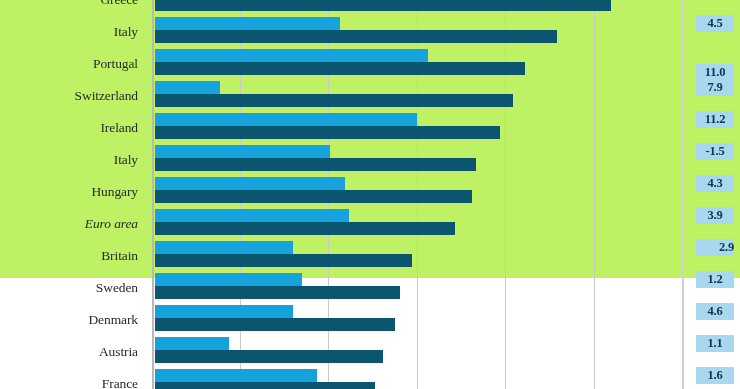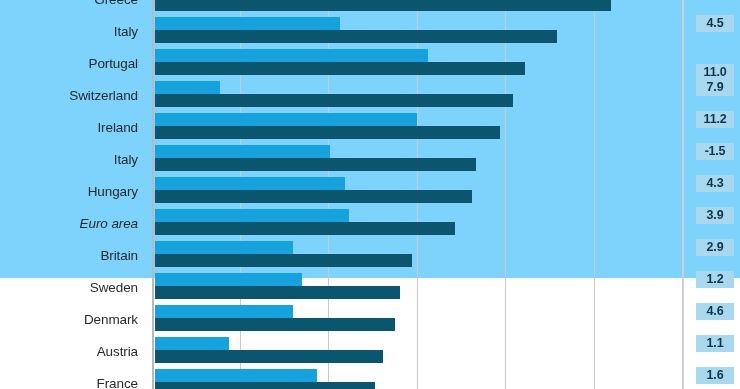--- a/index.html
+++ b/index.html
@@ -12,21 +12,22 @@
     height: 389px;
     overflow: hidden;
     font-family: "Liberation Sans", sans-serif;
     -webkit-font-smoothing: antialiased;
   }
 
   #chart-root {
     position: relative;
     width: 740px;
     height: 278px;
-    background: #7dd3fc;
+    background: #bef264;
+    font-family: Liberation Serif, serif;
   }
 
   
   .label-col {
     position: absolute;
     left: 0;
     top: 0;
     width: 150px;
     height: 389px;
   }
@@ -163,20 +164,20 @@
 
   <div class="value-col">
     <div class="value-rule"></div>
   <div class="value-badge" style="top: 15px;">4.5</div>
       <div class="value-badge" style="top: 64px;">11.0</div>
       <div class="value-badge" style="top: 79px;">7.9</div>
       <div class="value-badge" style="top: 111px;">11.2</div>
       <div class="value-badge" style="top: 143px;">-1.5</div>
       <div class="value-badge" style="top: 175px;">4.3</div>
       <div class="value-badge" style="top: 207px;">3.9</div>
-      <div class="value-badge" style="top: 239px;">2.9</div>
+      <div class="value-badge" style="top: 239px; text-align: right;">2.9</div>
       <div class="value-badge" style="top: 271px;">1.2</div>
       <div class="value-badge" style="top: 303px;">4.6</div>
       <div class="value-badge" style="top: 335px;">1.1</div>
       <div class="value-badge" style="top: 367px;">1.6</div>
     </div>
 
 </div>
 
 </body></html>

